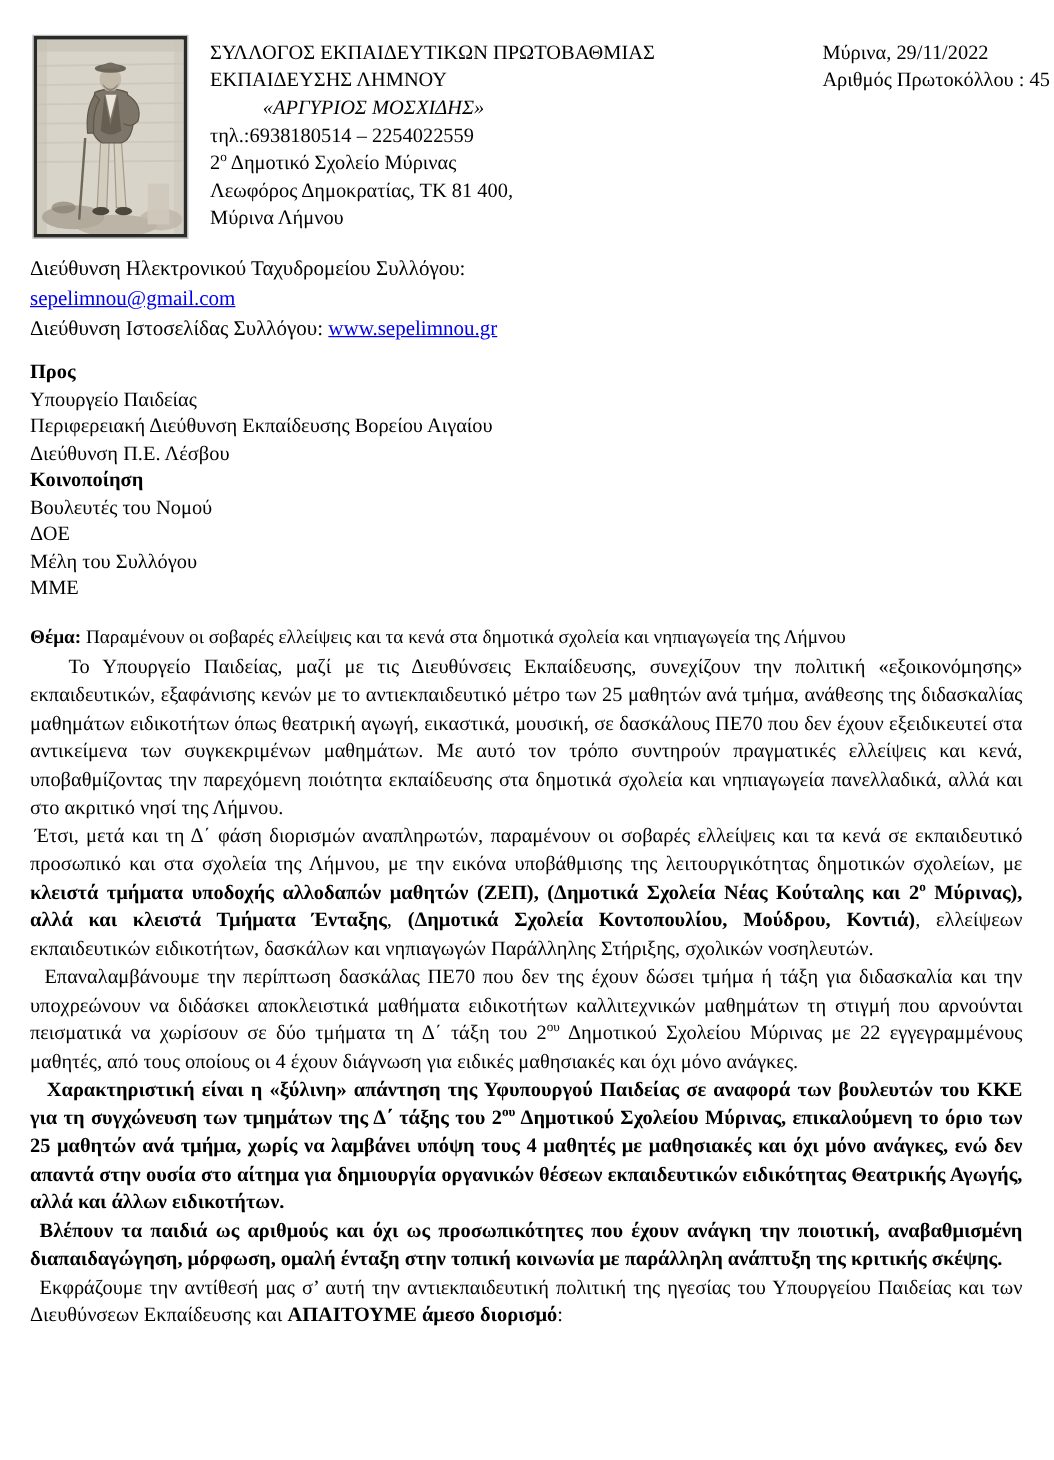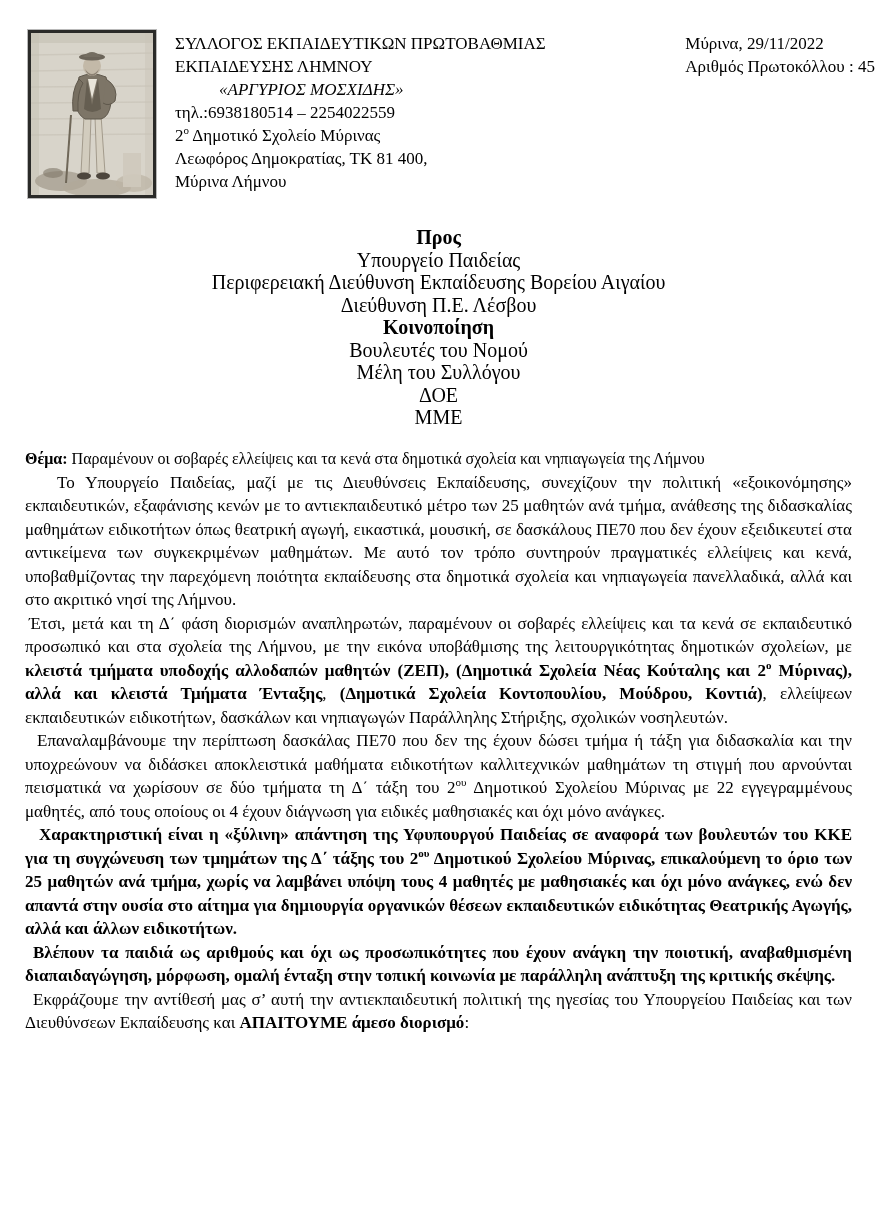--- a/index.html
+++ b/index.html
@@ -31,21 +31,21 @@
   .org-motto { font-style: italic; margin-left: 44px; }
   .date-block {
     position: absolute; right: -23px; top: 4px;
     text-align: left; font-size: 17px; line-height: 23px;
   }
   sup { font-size: 11px; line-height: 0; vertical-align: super; }
   
   .contact { margin-top: 9px; font-size: 17.5px; line-height: 25px; }
   a.doc-link { color: #0000ee; text-decoration: underline; cursor: pointer; }
   
-  .recipients { margin-top: 24px; text-align: center; font-size: 20px; line-height: 22.5px; }
+  .recipients { margin-top: 13px; text-align: left; font-size: 17px; line-height: 22.5px; }
   .bold { font-weight: bold; }
   
   .subject { margin-top: 17px; font-size: 16px; line-height: 25px; }
   .body-text { font-size: 17px; }
   .para { text-align: justify; line-height: 23.5px; }
   .p1 { text-indent: 32px; }
   .p2 { text-indent: 4px; }
   .p3 { text-indent: 12px; }
   .p4 { text-indent: 14px; }
   .p5 { text-indent: 8px; }
@@ -115,30 +115,35 @@
       <div>Λεωφόρος Δημοκρατίας, ΤΚ 81 400,</div>
       <div>Μύρινα Λήμνου</div>
     </div>
 
     <div class="date-block">
       <div>Μύρινα,  29/11/2022</div>
       <div>Αριθμός Πρωτοκόλλου : 45</div>
     </div>
   </div>
 
+  <div class="contact">
+    <div>Διεύθυνση Ηλεκτρονικού Ταχυδρομείου Συλλόγου:</div>
+    <div><a class="doc-link">sepelimnou@gmail.com</a></div>
+    <div><span>Διεύθυνση Ιστοσελίδας Συλλόγου: </span><a class="doc-link">www.sepelimnou.gr</a></div>
+  </div>
 
   <div class="recipients">
     <div class="bold">Προς</div>
     <div>Υπουργείο Παιδείας</div>
     <div>Περιφερειακή Διεύθυνση Εκπαίδευσης Βορείου Αιγαίου</div>
     <div>Διεύθυνση Π.Ε. Λέσβου</div>
     <div class="bold">Κοινοποίηση</div>
     <div>Βουλευτές του Νομού</div>
+    <div>ΔΟΕ</div>
     <div>Μέλη του Συλλόγου</div>
-    <div>ΔΟΕ</div>
     <div>ΜΜΕ</div>
   </div>
 
   <div class="subject">
     <span class="bold">Θέμα:</span><span> Παραμένουν οι σοβαρές ελλείψεις και τα κενά στα δημοτικά σχολεία και νηπιαγωγεία της Λήμνου</span>
   </div>
 
   <div class="body-text">
 
     <p class="para p1">Το Υπουργείο Παιδείας, μαζί με τις Διευθύνσεις Εκπαίδευσης, συνεχίζουν την πολιτική «εξοικονόμησης» εκπαιδευτικών, εξαφάνισης κενών με το αντιεκπαιδευτικό μέτρο των 25 μαθητών ανά τμήμα, ανάθεσης της διδασκαλίας μαθημάτων ειδικοτήτων όπως θεατρική αγωγή, εικαστικά, μουσική, σε δασκάλους ΠΕ70 που δεν έχουν εξειδικευτεί στα αντικείμενα των συγκεκριμένων μαθημάτων. Με αυτό τον τρόπο συντηρούν πραγματικές ελλείψεις και κενά, υποβαθμίζοντας την παρεχόμενη ποιότητα εκπαίδευσης στα δημοτικά σχολεία και νηπιαγωγεία πανελλαδικά, αλλά και στο ακριτικό νησί της Λήμνου.</p>

